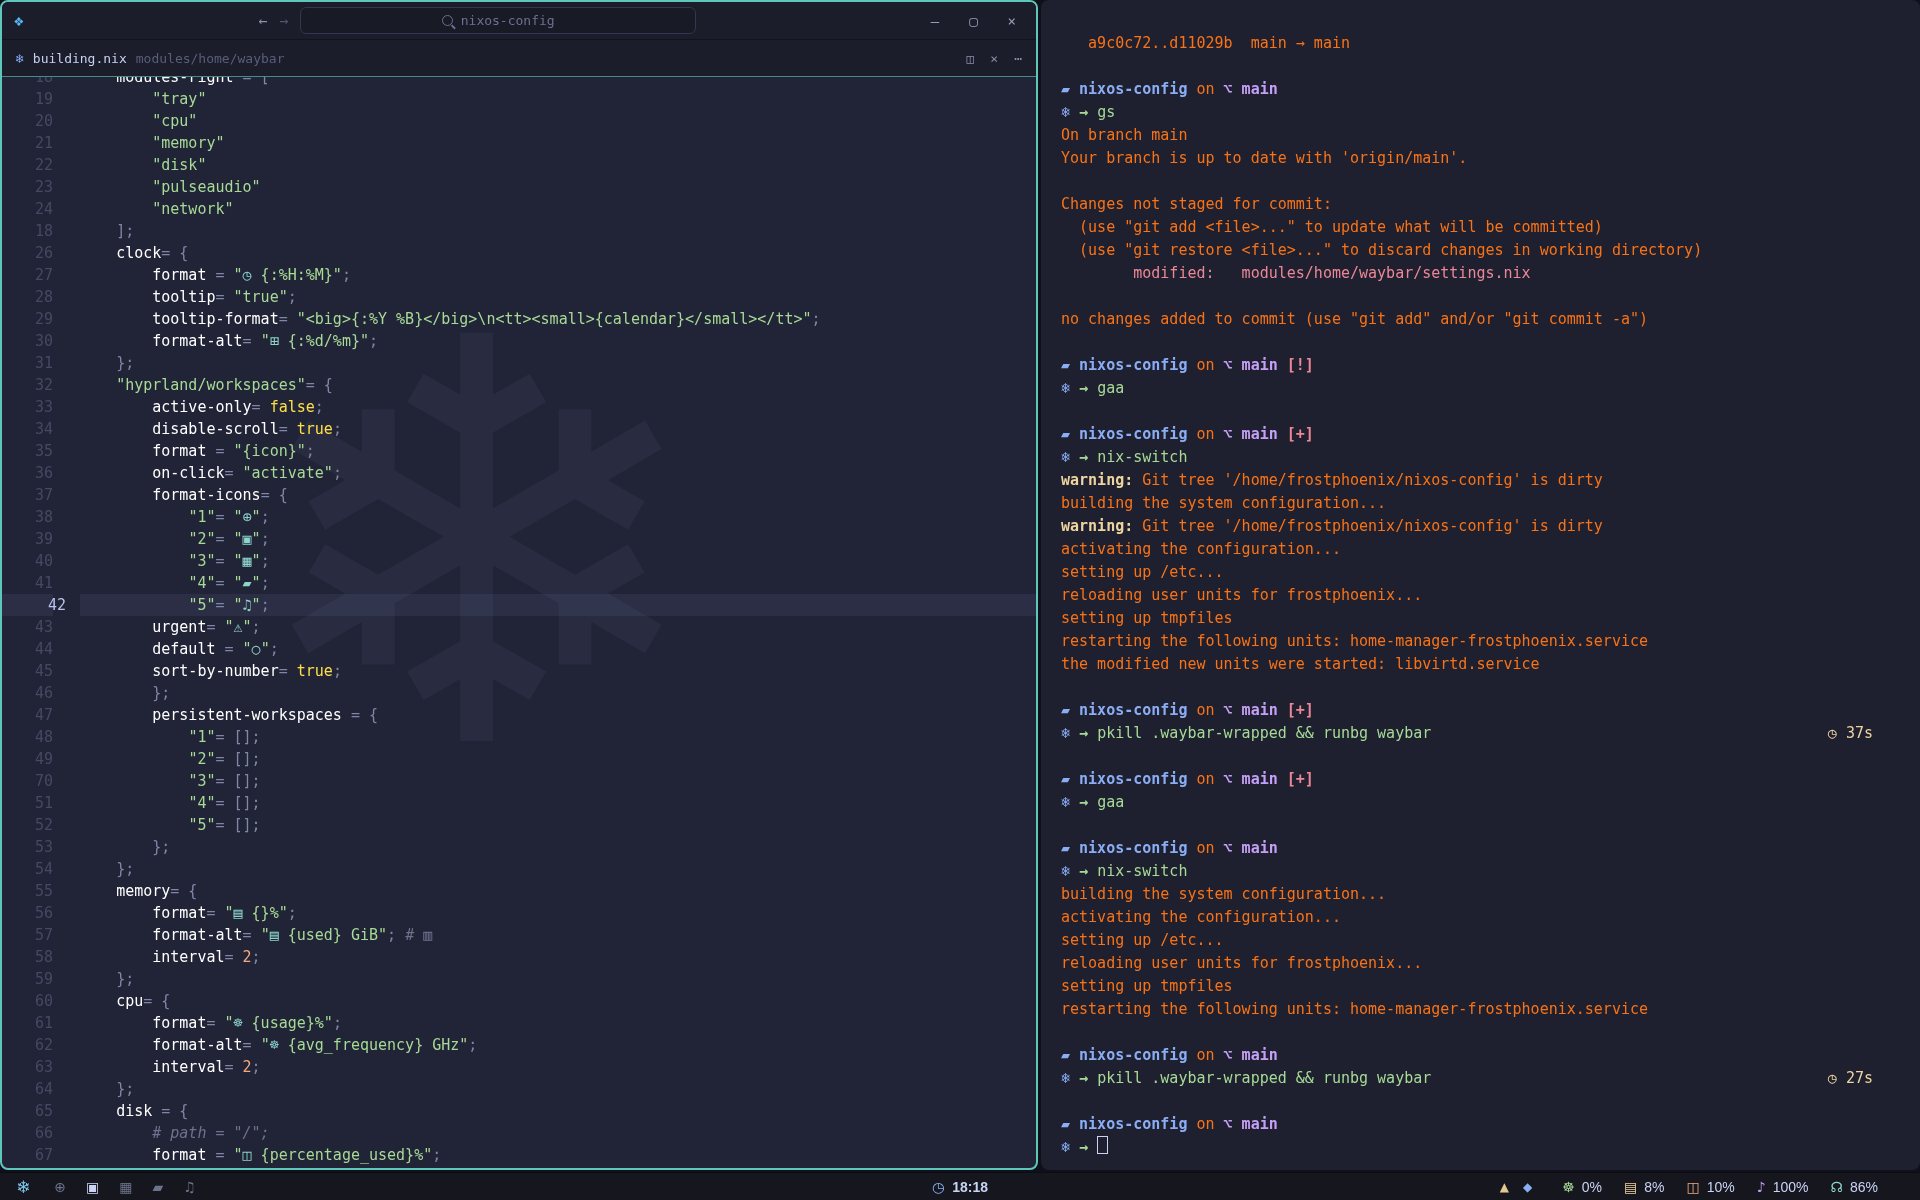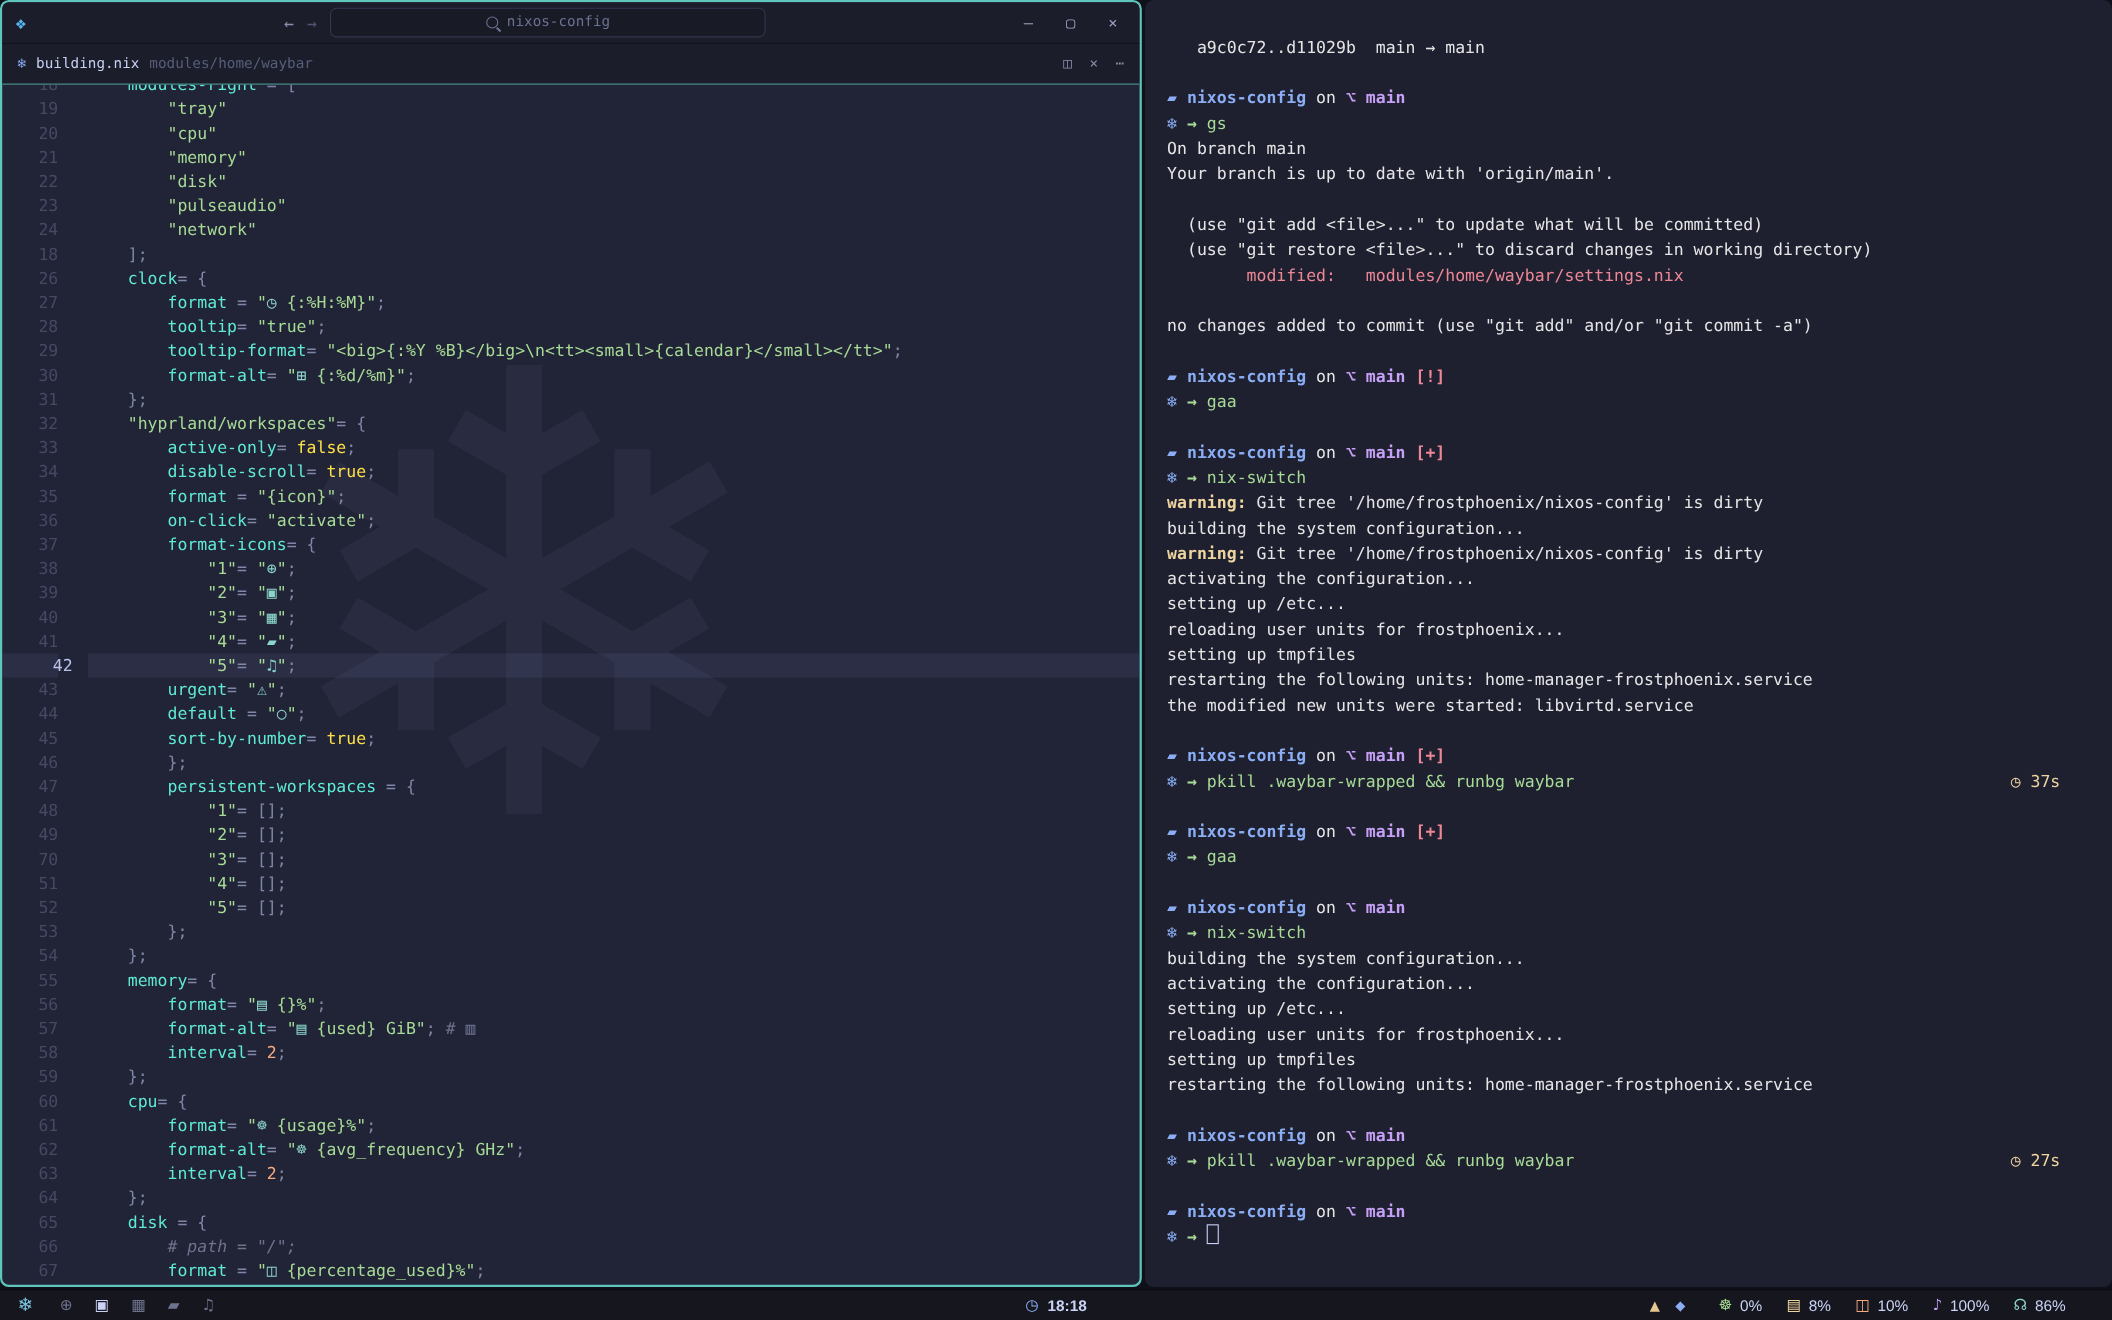--- a/index.html
+++ b/index.html
@@ -48,36 +48,36 @@
     position:absolute;left:240px;top:190px;font-size:560px;line-height:1;
     color:#b8c3f5;opacity:.05;z-index:0;pointer-events:none;
     font-family:"DejaVu Sans",sans-serif;
   }
   .scrolled{position:relative;z-index:1;display:flex;transform:translateY(-11px);}
   .gutter{width:64px;flex:none;text-align:right;padding-right:13px;box-sizing:border-box;color:#454963;}
   .codecol{flex:1;white-space:pre;padding-left:14px;}
   .ln,.cl{height:22px;line-height:22px;}
   .ln.hl{color:#b8c2ea;background:rgba(140,150,200,.10);padding-left:46px;}
   .cl.hl{background:rgba(140,150,200,.10);}
-  .tk-p{color:#5eead4;text-align:right;}
+  .tk-p{color:#ffffff;text-align:right;}
   .tk-o{color:#7f87a6;}
   .tk-s{color:#a6da95;}
   .tk-i{color:#8bd5ca;}
   .tk-b{color:#fde047;}
   .tk-num{color:#f5a97f;}
   .tk-c{color:#6e738d;font-style:italic;}
 
   
   #terminal{
     left:1041px;top:0;width:879px;height:1170px;background:#1e2030;border-radius:8px;
     z-index:1;padding:32px 47px 0 20px;font-size:15px;color:#cad3f5;
   }
   .trow{height:23px;line-height:23px;white-space:pre;position:relative;}
   .trt{position:absolute;right:0;top:0;}
-  .t-def{color:#e5e5e5;}
+  .t-def{color:#f97316;}
   .t-dir{color:#8aadf4;font-weight:700;}
   .t-git{color:#c6a0f6;font-weight:700;}
   .t-flag{color:#ed8796;font-weight:700;}
   .t-nix{color:#8aadf4;}
   .t-arr{color:#a6da95;font-weight:700;}
   .t-cmd{color:#a6da95;}
   .t-warn{color:#eed49f;font-weight:700;}
   .t-err{color:#ed8796;}
   .t-dur{color:#eed49f;}
   .term-cursor{display:inline-block;width:9px;height:16px;border:1px solid #cad3f5;vertical-align:-2px;}
@@ -197,20 +197,21 @@
 
 <div class="win" id="terminal">
   <div>
       <div class="trow"><span class="t-def">   a9c0c72..d11029b  main → main</span></div>
       <div class="trow"></div>
       <div class="trow"><span class="t-nix">▰ </span><span class="t-dir">nixos-config</span><span class="t-def"> on </span><span class="t-git">⌥ main</span></div>
       <div class="trow"><span class="t-nix">❄ </span><span class="t-arr">→ </span><span class="t-cmd">gs</span></div>
       <div class="trow"><span class="t-def">On branch main</span></div>
       <div class="trow"><span class="t-def">Your branch is up to date with 'origin/main'.</span></div>
       <div class="trow"></div>
+      <div class="trow"><span class="t-def">Changes not staged for commit:</span></div>
       <div class="trow"><span class="t-def">  (use "git add &lt;file&gt;..." to update what will be committed)</span></div>
       <div class="trow"><span class="t-def">  (use "git restore &lt;file&gt;..." to discard changes in working directory)</span></div>
       <div class="trow"><span class="t-err">        modified:   modules/home/waybar/settings.nix</span></div>
       <div class="trow"></div>
       <div class="trow"><span class="t-def">no changes added to commit (use "git add" and/or "git commit -a")</span></div>
       <div class="trow"></div>
       <div class="trow"><span class="t-nix">▰ </span><span class="t-dir">nixos-config</span><span class="t-def"> on </span><span class="t-git">⌥ main</span><span class="t-flag"> [!]</span></div>
       <div class="trow"><span class="t-nix">❄ </span><span class="t-arr">→ </span><span class="t-cmd">gaa</span></div>
       <div class="trow"></div>
       <div class="trow"><span class="t-nix">▰ </span><span class="t-dir">nixos-config</span><span class="t-def"> on </span><span class="t-git">⌥ main</span><span class="t-flag"> [+]</span></div>

